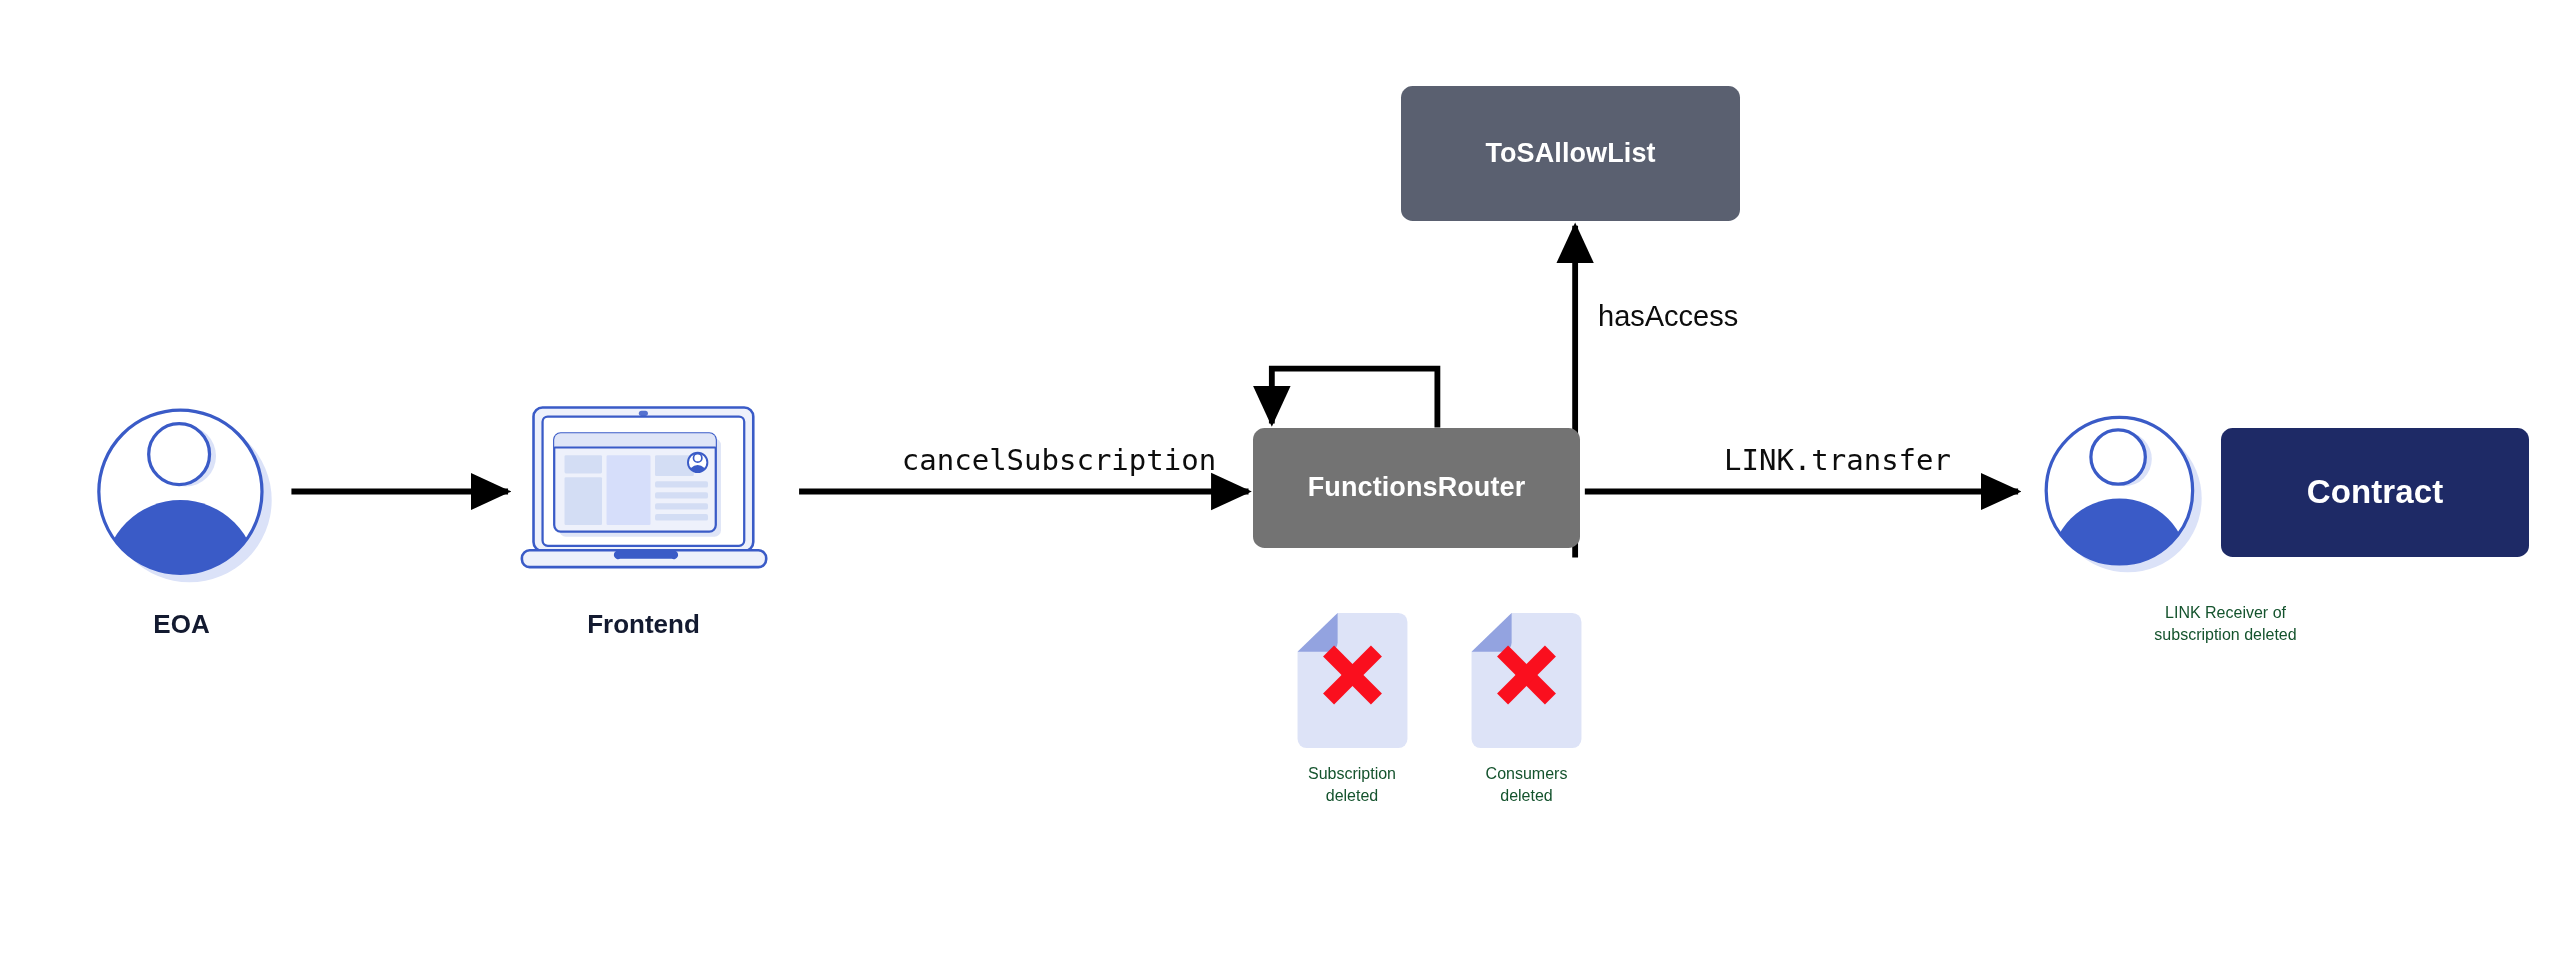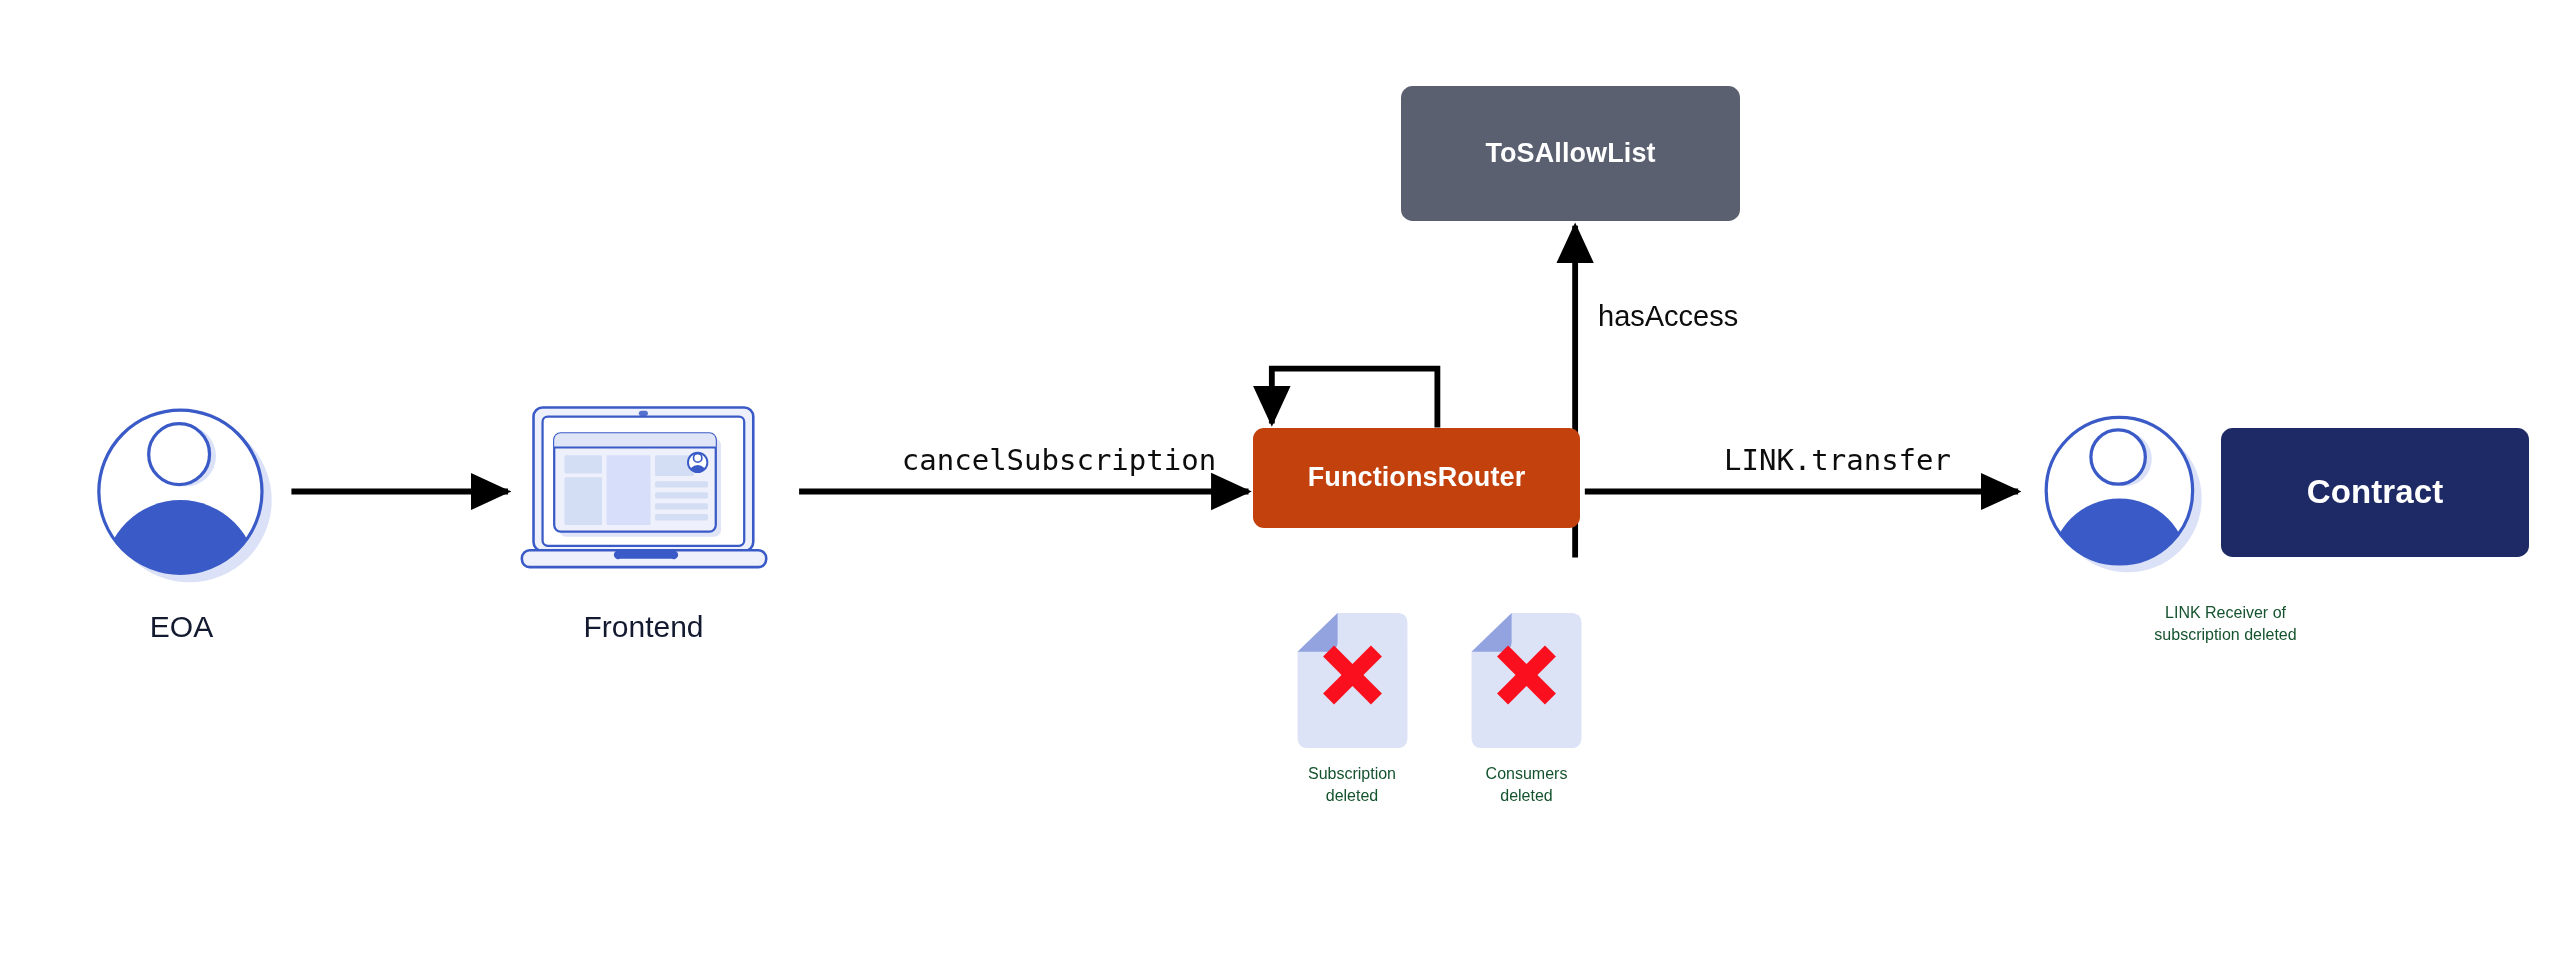--- a/index.html
+++ b/index.html
@@ -32,37 +32,36 @@
     letter-spacing: 0.1px;
     text-align: center;
     line-height: 1.1;
   }
   #box-tosallowlist {
     left: 1401px; top: 86px; width: 339px; height: 135px;
     background: #5a6070;
     font-size: 27px;
   }
   #box-functionsrouter {
-    left: 1253px; top: 428px; width: 327px; height: 100px;
-    background: #c2410c;
+    left: 1253px; top: 428px; width: 327px; height: 120px;
+    background: #737373;
     font-size: 27px;
-    border-radius: 11px;
   }
   #box-contract {
     left: 2221px; top: 428px; width: 308px; height: 129px;
     background: #1e2a66;
     font-size: 33px;
   }
 
   
   .node-label {
     position: absolute;
     color: #131a30;
-    font-weight: normal;
-    font-size: 30px;
+    font-weight: bold;
+    font-size: 26px;
     text-align: center;
     line-height: 1.2;
     white-space: nowrap;
   }
   .caption {
     position: absolute;
     color: #14532d;
     font-size: 16px;
     font-weight: normal;
     text-align: center;

